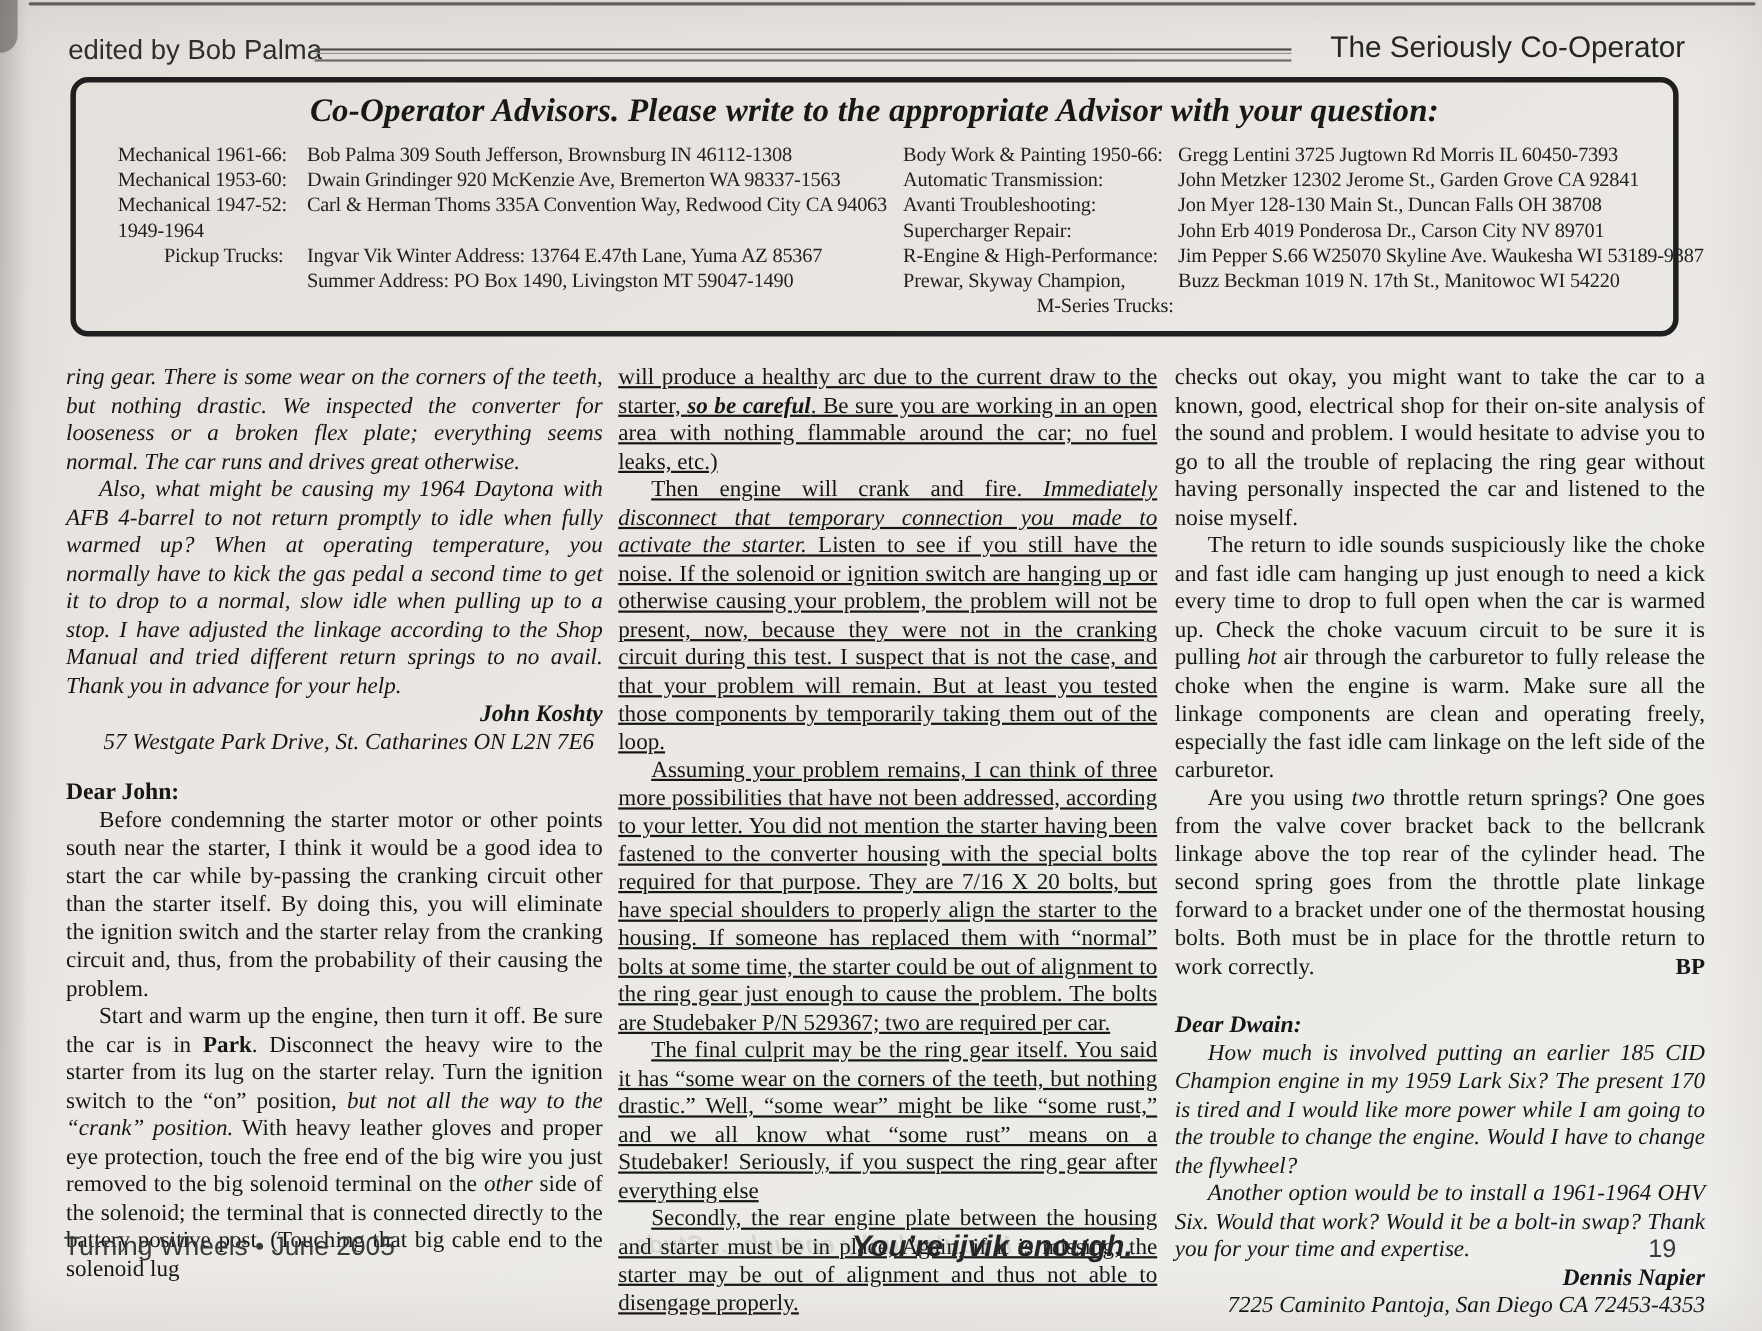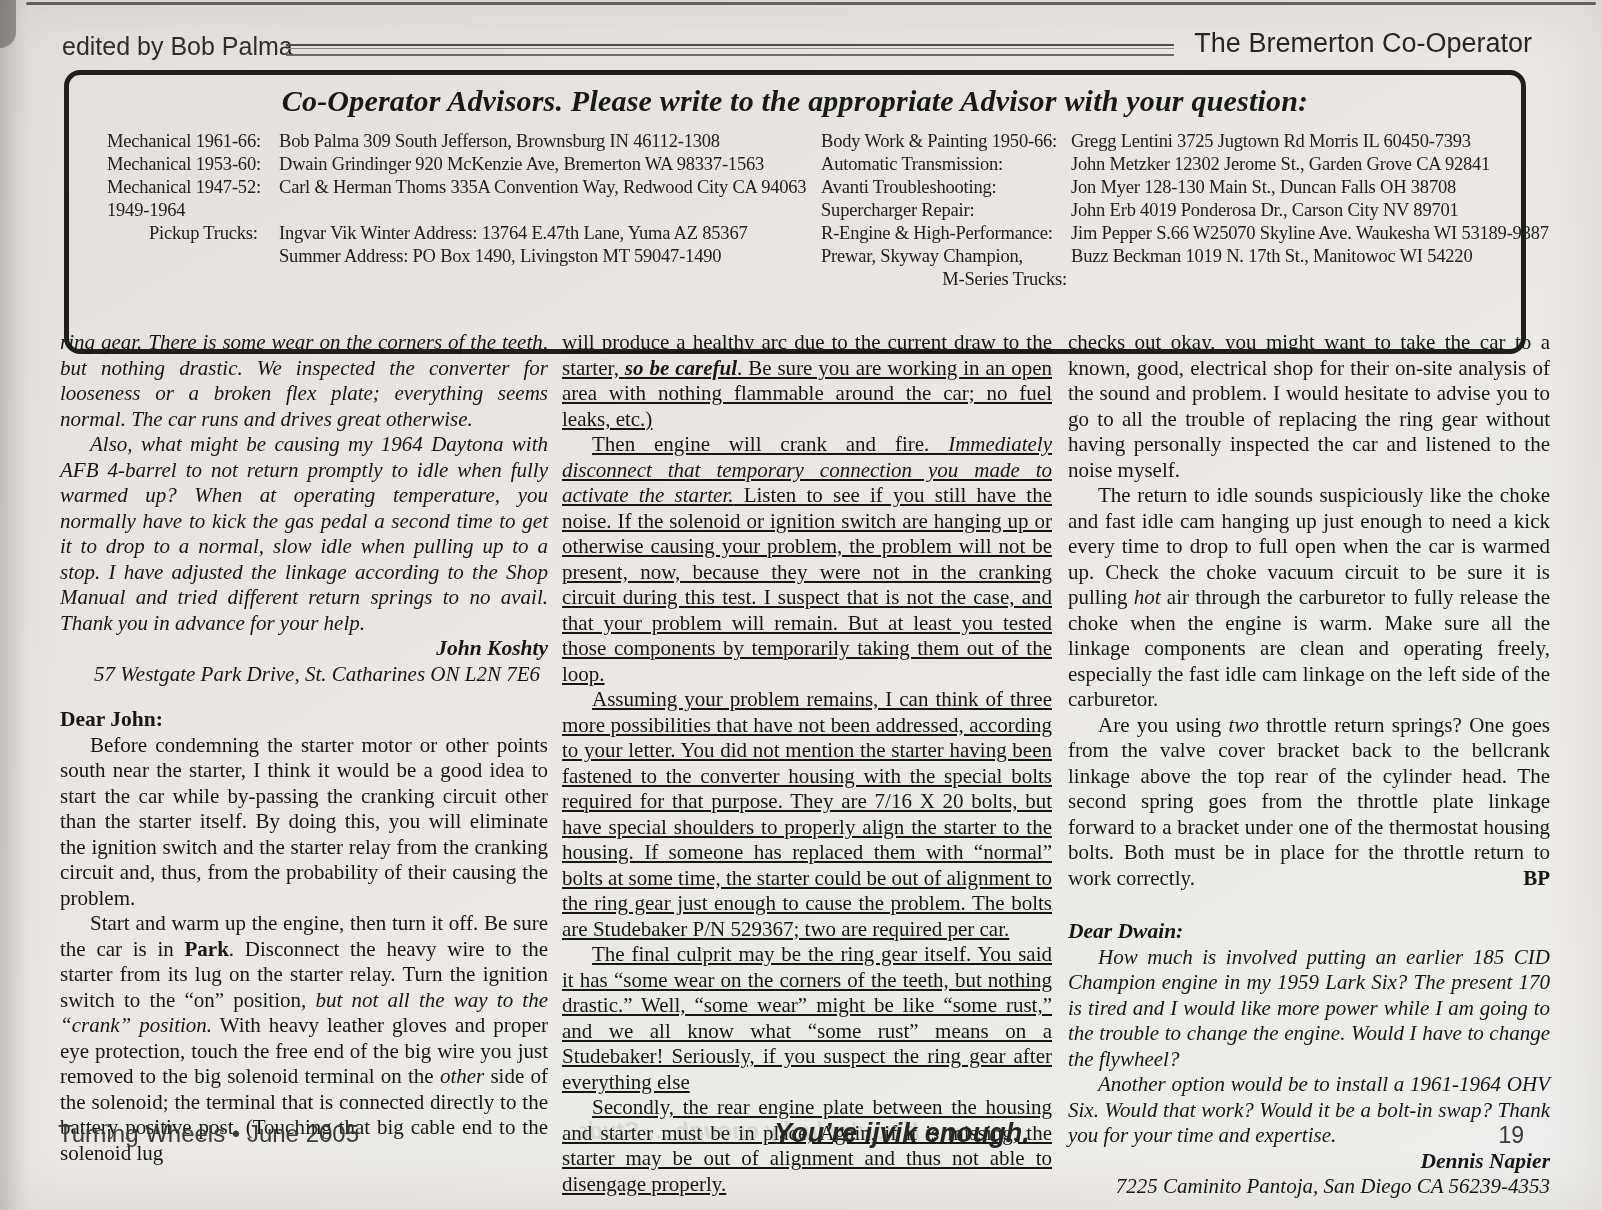--- a/index.html
+++ b/index.html
@@ -16,21 +16,21 @@
 
   
   .hdr-left{position:absolute;left:62px;top:32px;font-family:"Liberation Sans",sans-serif;font-size:25px;color:#2e2e2e;}
   .hdr-rules{position:absolute;left:286px;top:44px;width:888px;height:14px;}
   .hdr-rules .r1{position:absolute;top:0;left:0;right:0;height:2px;background:#4c4c4c;}
   .hdr-rules .r2{position:absolute;top:4px;left:0;right:0;height:1px;background:#8a8a8a;}
   .hdr-rules .r3{position:absolute;top:10px;left:0;right:0;height:2px;background:#6a6a6a;}
   .hdr-right{position:absolute;right:70px;top:28px;font-family:"Liberation Sans",sans-serif;font-size:27px;color:#262626;}
 
   
-  .adv-box{position:absolute;left:64px;top:70px;width:1462px;height:284px;box-sizing:border-box;
+  .adv-box{position:absolute;left:64px;top:70px;width:1462px;height:236px;box-sizing:border-box;
     border:5px solid #1f1f1f;border-radius:16px;}
   .adv-title{margin:9px 0 0 0;text-align:center;font-size:30px;font-weight:700;font-style:italic;color:#181818;letter-spacing:.2px;}
   .adv-rows{position:absolute;left:0;top:55px;right:0;bottom:4px;font-size:18.5px;line-height:23px;letter-spacing:-0.2px;color:#202020;}
   .adv-group{position:absolute;top:0;}
   .adv-group.left{left:12px;width:568px;}
   .adv-group.right{left:752px;width:700px;}
   .adv-row{display:flex;}
   .adv-group.left  .lbl{flex:none;width:172px;box-sizing:border-box;margin-left:26px;}
   .adv-group.right .lbl{flex:none;width:250px;box-sizing:border-box;}
   .adv-row .val{flex:1;white-space:nowrap;}
@@ -72,21 +72,21 @@
   <div class="corner-blob"></div>
   <div class="top-line"></div>
   <div class="left-edge"></div>
 
   <div class="hdr-left">edited by Bob Palma</div>
   <div class="hdr-rules">
     <div class="r1"></div>
     <div class="r2"></div>
     <div class="r3"></div>
   </div>
-  <div class="hdr-right">The Bremerton Co-Operator</div>
+  <div class="hdr-right">The Seriously Co-Operator</div>
 
   <div class="adv-box">
     <p class="adv-title">Co-Operator Advisors.  Please write to the appropriate Advisor with your question:</p>
     <div class="adv-rows">
       <div class="adv-group left">
           <div class="adv-row">
             <span class="lbl">Mechanical 1961-66:</span>
             <span class="val">Bob Palma 309 South Jefferson, Brownsburg IN 46112-1308</span>
           </div>
           <div class="adv-row">
@@ -160,21 +160,21 @@
       <p class="para indent"><span class="s-r">Secondly, the rear engine plate between the housing and starter must be in place, Again, if it is missing, the starter may be out of alignment and thus not able to disengage properly.</span></p>
     </div>
   <div class="col col3">
       <p class="para"><span class="s-r">checks out okay, you might want to take the car to a known, good, electrical shop for their on-site analysis of the sound and problem. I would hesitate to advise you to go to all the trouble of replacing the ring gear without having personally inspected the car and listened to the noise myself.</span></p>
       <p class="para indent"><span class="s-r">The return to idle sounds suspiciously like the choke and fast idle cam hanging up just enough to need a kick every time to drop to full open when the car is warmed up. Check the choke vacuum circuit to be sure it is pulling </span><span class="s-i">hot</span><span class="s-r"> air through the carburetor to fully release the choke when the engine is warm. Make sure all the linkage components are clean and operating freely, especially the fast idle cam linkage on the left side of the carburetor.</span></p>
       <p class="para indent tailp"><span class="s-r">Are you using </span><span class="s-i">two</span><span class="s-r"> throttle return springs? One goes from the valve cover bracket back to the bellcrank linkage above the top rear of the cylinder head. The second spring goes from the throttle plate linkage forward to a bracket under one of the thermostat housing bolts. Both must be in place for the throttle return to work correctly.</span><span class="tail">BP</span></p>
       <p class="para heading gap-lg"><span class="s-bi">Dear Dwain:</span></p>
       <p class="para indent"><span class="s-i">How much is involved putting an earlier 185 CID Champion engine in my 1959 Lark Six? The present 170 is tired and I would like more power while I am going to the trouble to change the engine. Would I have to change the flywheel?</span></p>
       <p class="para indent"><span class="s-i">Another option would be to install a 1961-1964 OHV Six. Would that work? Would it be a bolt-in swap? Thank you for your time and expertise.</span></p>
       <p class="para sig"><span class="s-bi">Dennis Napier</span></p>
-      <p class="para addr-right"><span class="s-i">7225 Caminito Pantoja, San Diego CA 56239-4353</span></p>
+      <p class="para addr-right"><span class="s-i">7225 Caminito Pantoja, San Diego CA 72453-4353</span></p>
     </div>
 
   <div class="ftr-bleed">If you’re lucky enough … Studebaker …</div>
   <div class="ftr-left">Turning Wheels • June 2005</div>
   <div class="ftr-motto">You’re ijvik enough.</div>
   <div class="ftr-page">19</div>
 
 </div>
 
 </body></html>

